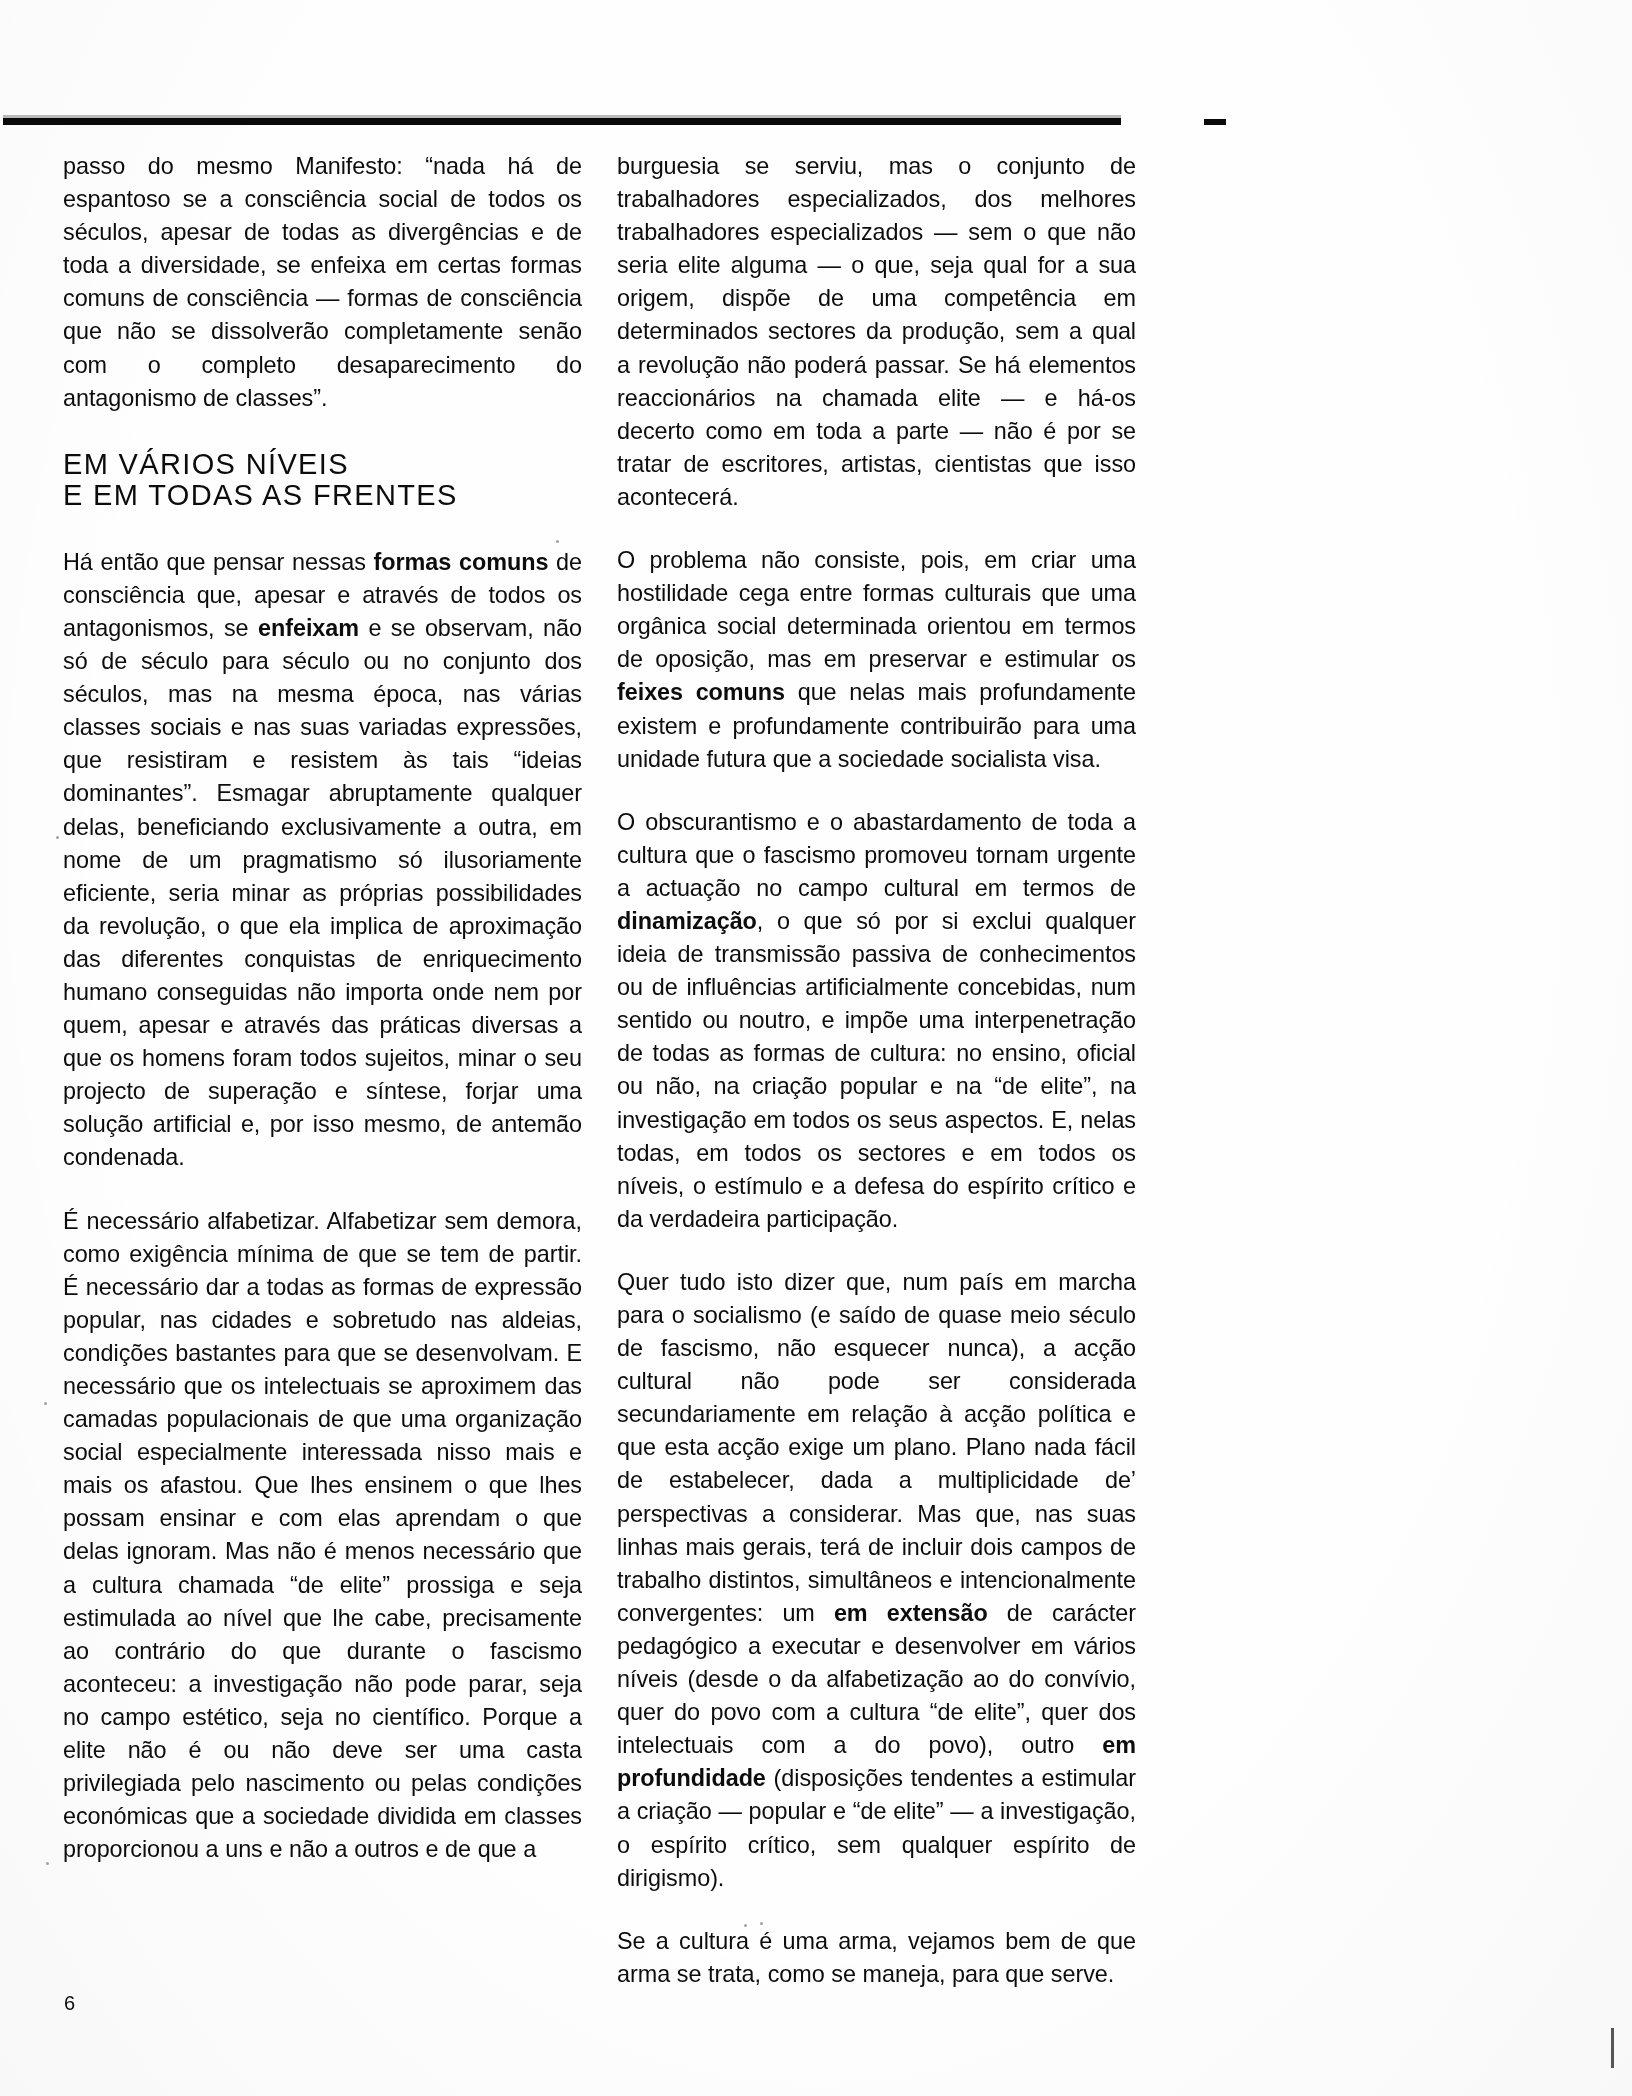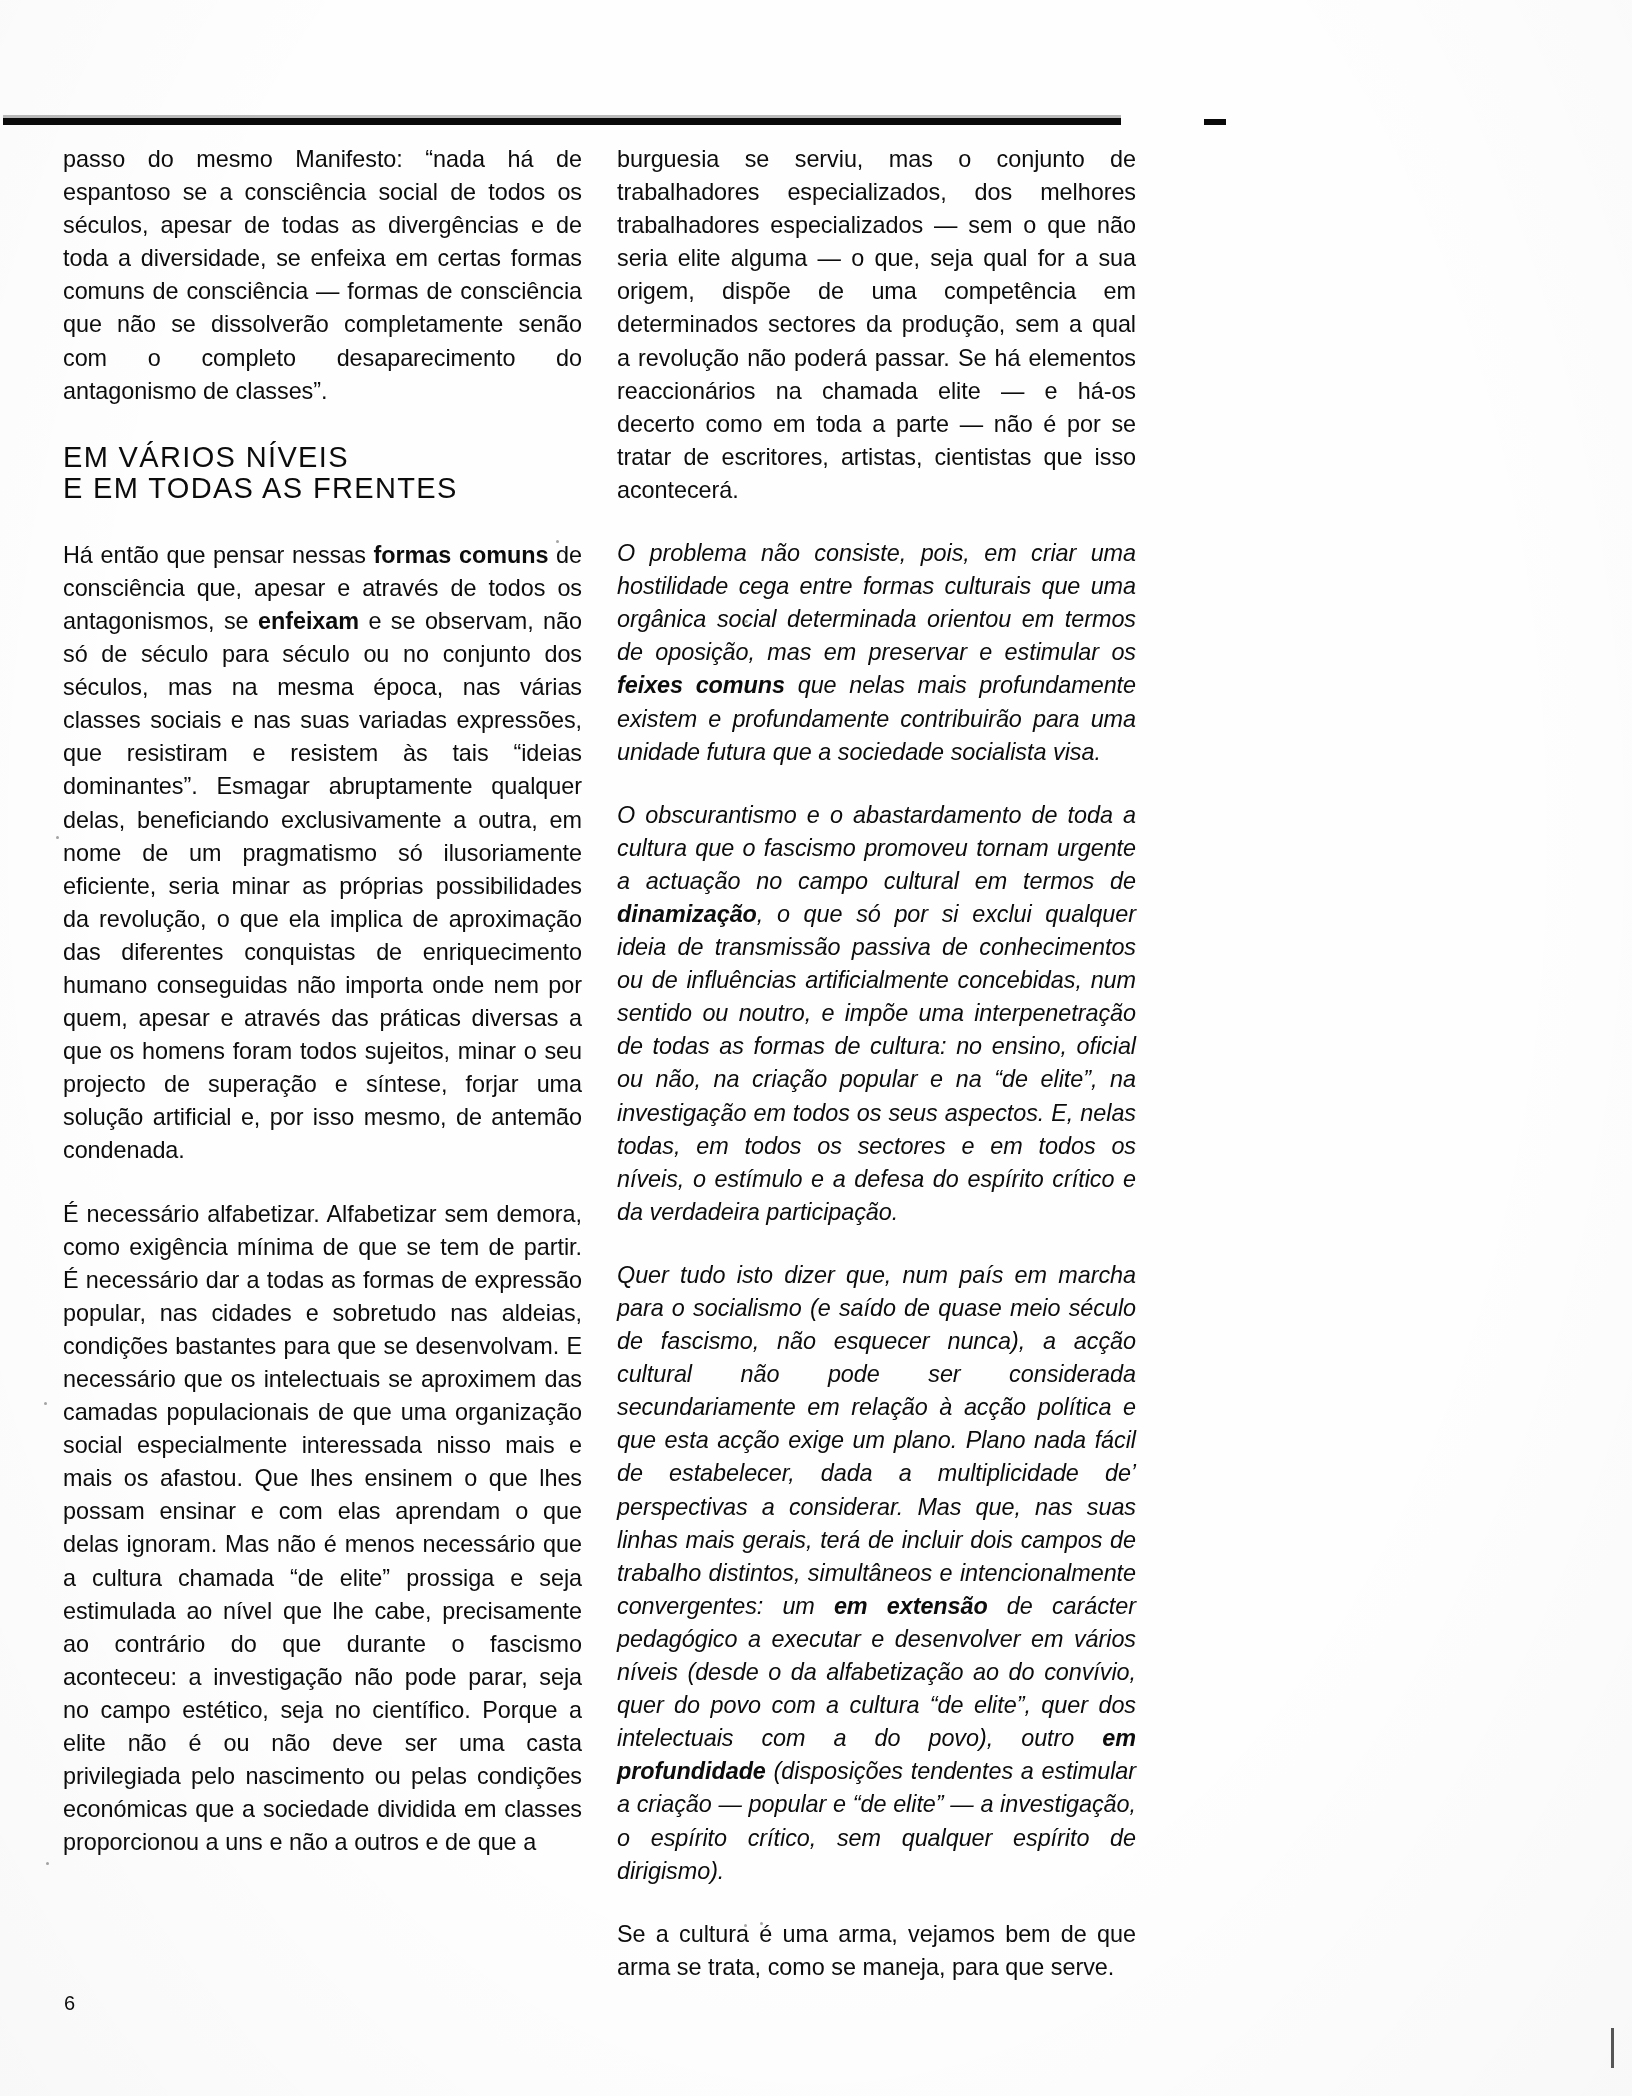--- a/index.html
+++ b/index.html
@@ -74,21 +74,21 @@
     width:3px;
     height:40px;
     background:#3a3a3a;
     opacity:.85;
   }
 
   
   .columns{
     position:absolute;
     left:0;
-    top:143px;
+    top:150px;
     width:1420px;
     height:1900px;
   }
   .col{
     position:absolute;
     top:0;
     width:519px;
   }
   .col-left{ left:63px; }
   .col-right{ left:617px; }
@@ -114,21 +114,21 @@
     line-height:31.5px;
     letter-spacing:1.35px;
     font-weight:400;
     text-align:left;
   }
   .section-head .hl{ display:block; }
 
   
   .gap-lg{ margin-bottom:44px; }
   .gap-xl{ margin-bottom:52px; }
-  .gap-xxl{ margin-bottom:60px;font-style:italic; }
+  .gap-xxl{ margin-bottom:60px; }
 
   
   .folio{
     position:absolute;
     left:64px;
     top:1993px;
     font-size:20px;
     line-height:20px;
     font-weight:400;
   }

